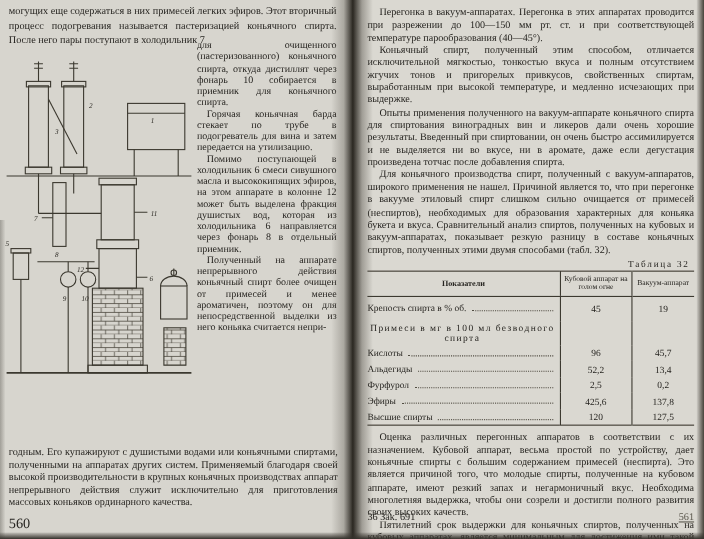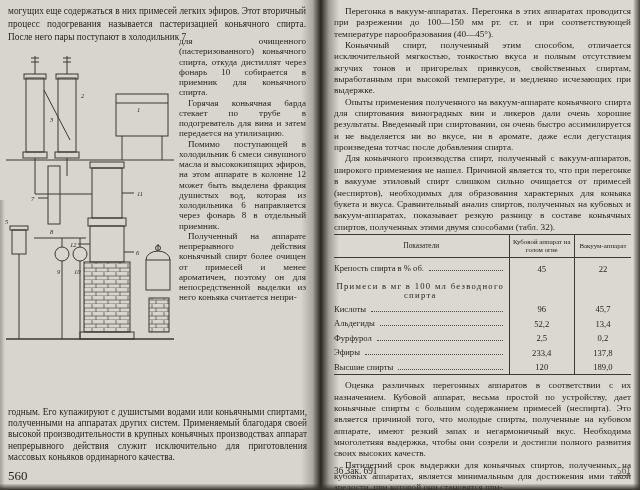--- a/index.html
+++ b/index.html
@@ -68,21 +68,21 @@
   }
   table.tbl{
     width:100%;border-collapse:collapse;margin:1px 0 5px 0;
     border-top:1.2px solid #3c3930;border-bottom:1.2px solid #3c3930;
   }
   table.tbl th{
     font-size:6.9px;line-height:8.2px;font-weight:normal;
     text-align:center;vertical-align:middle;padding:3px 3px;
     border-bottom:1.1px solid #3c3930;
   }
-  table.tbl th.th-main{font-weight:normal;font-size:7.4px;}
+  table.tbl th.th-main{font-weight:bold;font-size:7.4px;}
   table.tbl th + th, table.tbl td + td{border-left:1.1px solid #3c3930;}
   table.tbl td{font-size:8.6px;padding:2px 2px 2px 0;vertical-align:middle;}
   table.tbl td.val{text-align:center;padding:2px 2px;}
   .c1{width:182px;} .c2{width:62px;} .c3{width:53px;}
   .rowlab{display:flex;align-items:baseline;}
   .rowlab .dots{flex:1;border-bottom:1.3px dotted #504c42;margin:0 4px 2.5px 5px;}
   td.subhead{
     text-align:center;font-size:7.7px;line-height:9px;
     letter-spacing:1.3px;padding:3px 6px 4px 6px;margin-left:16px;
   }
@@ -219,39 +219,40 @@
   </div>
 
   <div class="page-right">
     <div class="rp-body">
 
       <p><span class="lead">Перегонка в вакуум-аппаратах.</span> <span>Перегонка в этих аппаратах проводится при разрежении до 100—150 мм рт. ст. и при соответствующей температуре парообразования (40—45°).</span></p>
       <p><span>Коньячный спирт, полученный этим способом, отличается исключительной мягкостью, тонкостью вкуса и полным отсутствием жгучих тонов и пригорелых привкусов, свойственных спиртам, выработанным при высокой температуре, и медленно исчезающих при выдержке.</span></p>
       <p><span>Опыты применения полученного на вакуум-аппарате коньячного спирта для спиртования виноградных вин и ликеров дали очень хорошие результаты. Введенный при спиртовании, он очень быстро ассимилируется и не выделяется ни во вкусе, ни в аромате, даже если дегустация произведена тотчас после добавления спирта.</span></p>
       <p><span>Для коньячного производства спирт, полученный с вакуум-аппаратов, широкого применения не нашел. Причиной является то, что при перегонке в вакууме этиловый спирт слишком сильно очищается от примесей (неспиртов), необходимых для образования характерных для коньяка букета и вкуса. Сравнительный анализ спиртов, полученных на кубовых и вакуум-аппаратах, показывает резкую разницу в составе коньячных спиртов, полученных этими двумя способами (табл. 32).</span></p>
 
+      <div class="tbl-title">Таблица 32</div>
 
       <table class="tbl">
         <thead>
           <tr>
             <th class="c1 th-main">Показатели</th>
             <th class="c2">Кубовой аппарат на голом огне</th>
             <th class="c3">Вакуум-аппарат</th>
           </tr>
         </thead>
         <tbody>
           <tr class="strength">
             <td>
                 <div class="rowlab">
                   <span>Крепость спирта в % об.</span>
                   <span class="dots"></span>
                 </div>
               </td>
             <td class="val">45</td>
-            <td class="val">22</td>
+            <td class="val">19</td>
           </tr>
           <tr>
             <td class="subhead">Примеси в мг в 100 мл безводного спирта</td>
             <td></td>
             <td></td>
           </tr>
           <tr>
             <td>
                 <div class="rowlab">
                   <span>Кислоты</span>
@@ -281,32 +282,32 @@
             <td class="val">2,5</td>
             <td class="val">0,2</td>
           </tr>
           <tr>
             <td>
                 <div class="rowlab">
                   <span>Эфиры</span>
                   <span class="dots"></span>
                 </div>
               </td>
-            <td class="val">233,4</td>
+            <td class="val">425,6</td>
             <td class="val">137,8</td>
           </tr>
           <tr>
             <td>
                 <div class="rowlab">
                   <span>Высшие спирты</span>
                   <span class="dots"></span>
                 </div>
               </td>
             <td class="val">120</td>
-            <td class="val">189,0</td>
+            <td class="val">127,5</td>
           </tr>
         </tbody>
       </table>
 
       <p><span class="lead">Оценка различных перегонных аппаратов в соответствии с их назначением.</span> <span>Кубовой аппарат, весьма простой по устройству, дает коньячные спирты с большим содержанием примесей (неспирта). Это является причиной того, что молодые спирты, полученные на кубовом аппарате, имеют резкий запах и негармоничный вкус. Необходима многолетняя выдержка, чтобы они созрели и достигли полного развития своих высоких качеств.</span></p>
       <p><span>Пятилетний срок выдержки для коньячных спиртов, полученных на кубовых аппаратах, является минимальным для достижения ими такой зрелости, при которой они становятся при-</span></p>
     </div>
 
     <div class="rp-footer">
       <span>36  Зак. 691</span>

